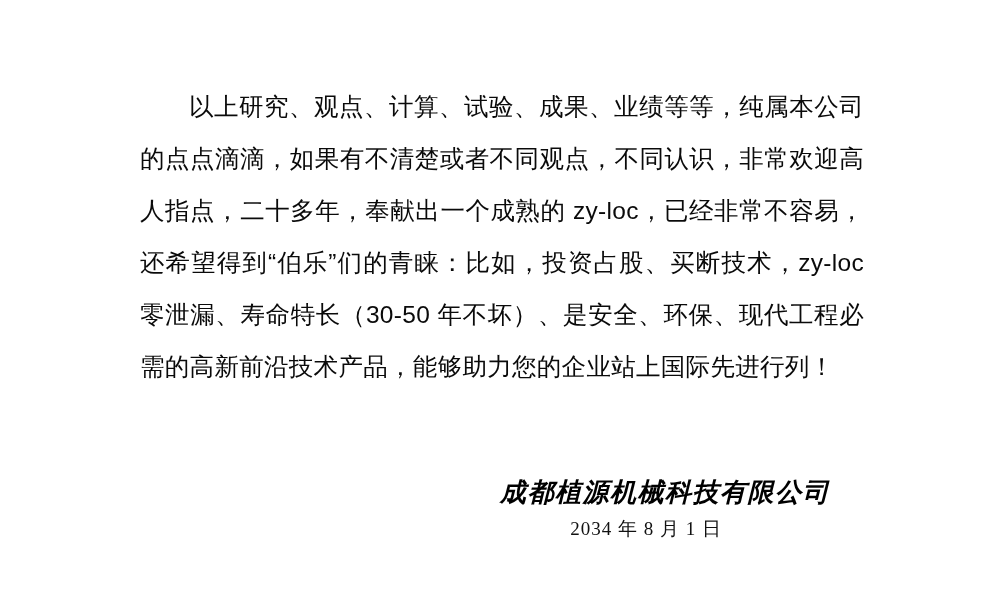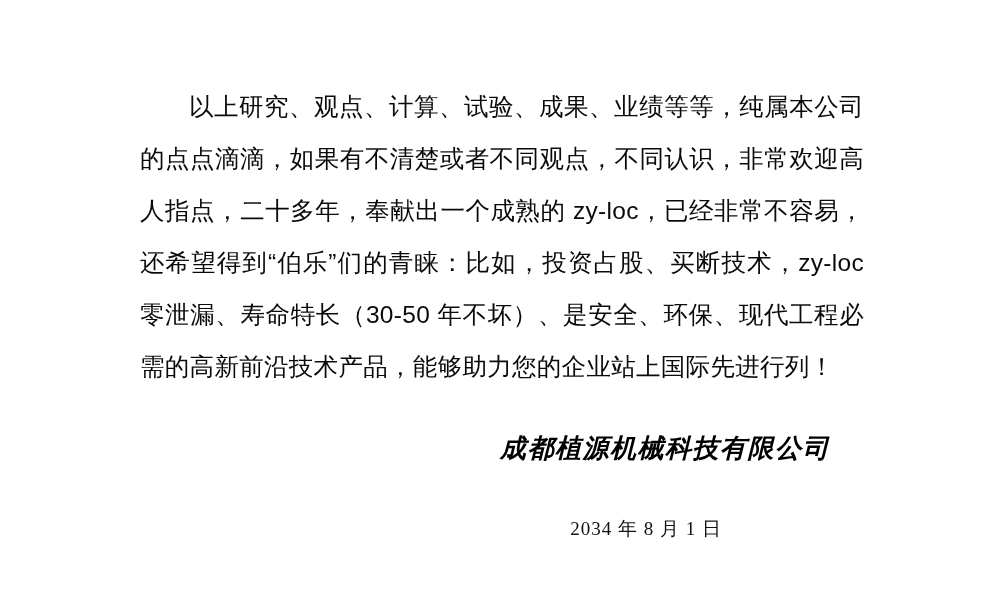--- a/index.html
+++ b/index.html
@@ -33,21 +33,21 @@
     text-justify: inter-character;
     text-indent: 2em;
     letter-spacing: 0.3px;
     color: #0a0a0a;
     word-break: break-all;
     white-space: normal;
   }
   .signature {
     position: absolute;
     left: 0;
-    top: 431px;
+    top: 475px;
     width: 830px;
     text-align: right;
     font-family: "Liberation Serif", serif;
     font-weight: bold;
     font-style: italic;
     font-size: 26px;
     letter-spacing: 1.5px;
     color: #000000;
   }
   .date {

